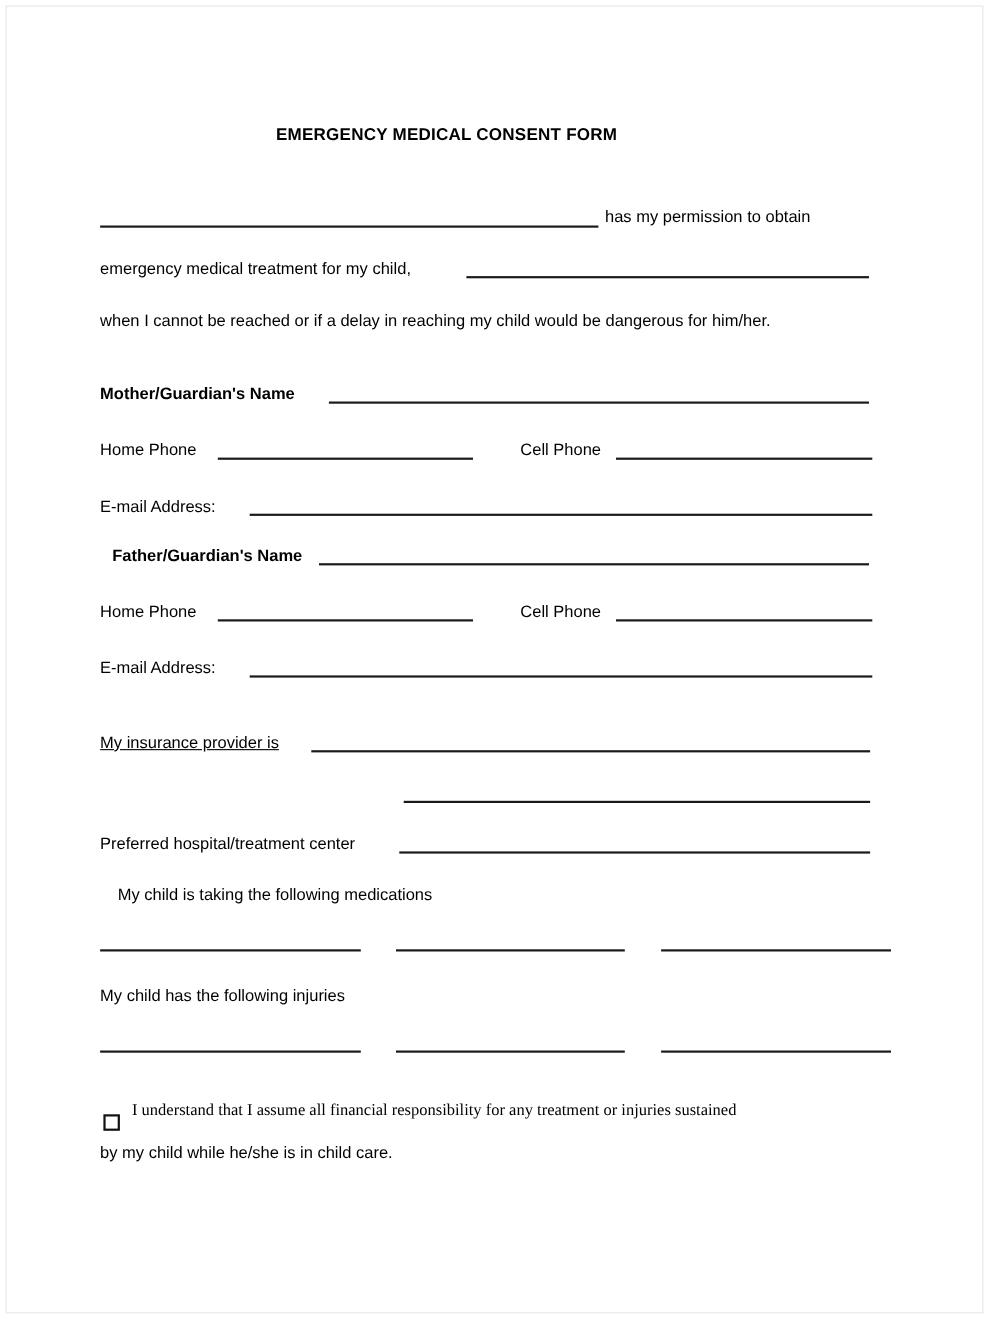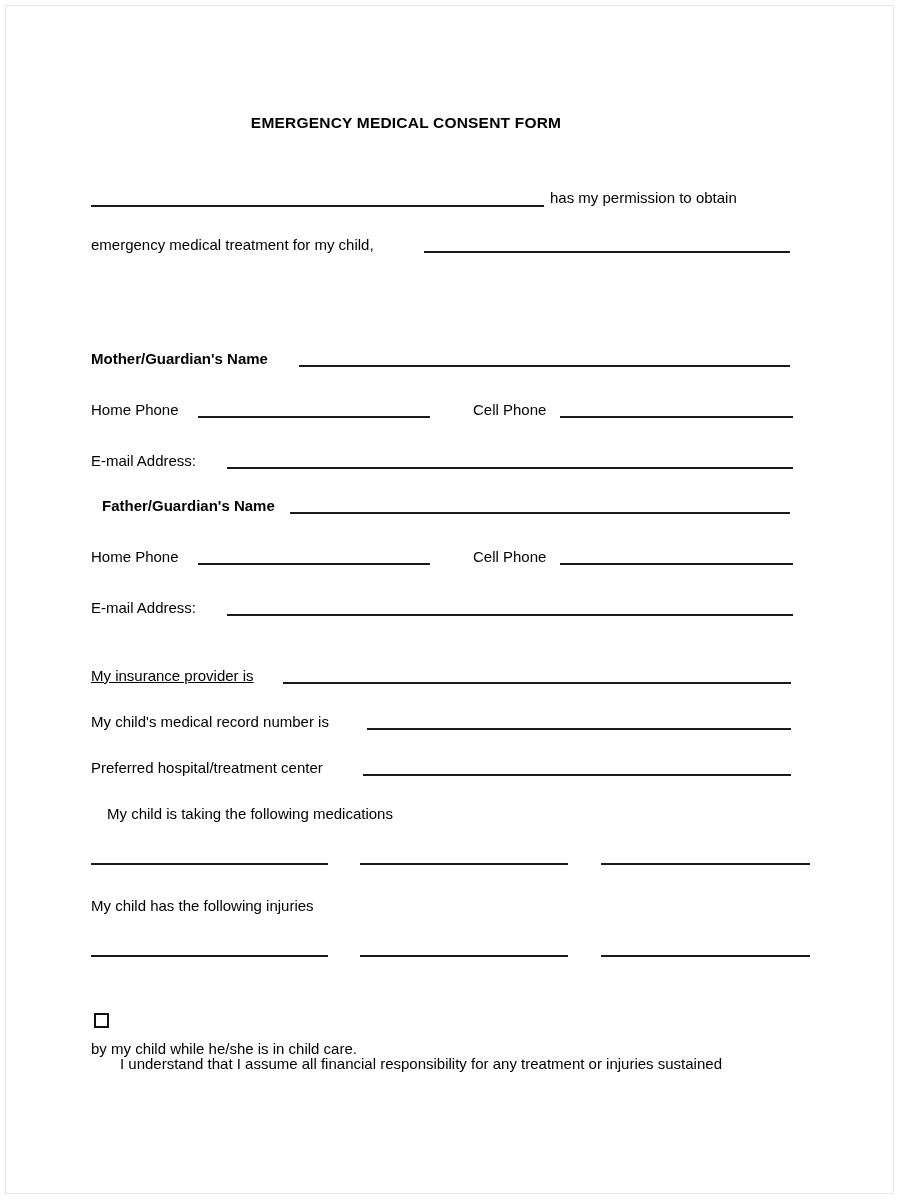--- a/index.html
+++ b/index.html
@@ -81,20 +81,21 @@
   <div class="page-frame"></div>
 
   <div class="doc-title">EMERGENCY MEDICAL CONSENT FORM</div>
 
   <div class="rule" style="left:91px; top:205px; width:453px;"></div>
   <div class="t" style="left:550px; top:188px;">has my permission to obtain</div>
 
   <div class="t" style="left:91px; top:235px;text-align:center;">emergency medical treatment for my child,</div>
   <div class="rule" style="left:424px; top:251px; width:366px;"></div>
 
+  <div class="t" style="left:91px; top:282px;">when I cannot be reached or if a delay in reaching my child would be dangerous for him/her.</div>
 
   <div class="t b" style="left:91px; top:349px;">Mother/Guardian's Name</div>
   <div class="rule" style="left:299px; top:365px; width:491px;"></div>
 
   <div class="t" style="left:91px; top:400px;">Home Phone</div>
   <div class="rule" style="left:198px; top:416px; width:232px;"></div>
 
   <div class="t" style="left:473px; top:400px;">Cell Phone</div>
   <div class="rule" style="left:560px; top:416px; width:233px;"></div>
 
@@ -109,33 +110,32 @@
 
   <div class="t" style="left:473px; top:547px;">Cell Phone</div>
   <div class="rule" style="left:560px; top:563px; width:233px;"></div>
 
   <div class="t" style="left:91px; top:598px;">E-mail Address:</div>
   <div class="rule" style="left:227px; top:614px; width:566px;"></div>
 
   <div class="t" style="left:91px; top:666px;text-decoration:underline;">My insurance provider is</div>
   <div class="rule" style="left:283px; top:682px; width:508px;"></div>
 
-  <div class="t" style="left:91px; top:712px;">My child's medical record number is</div>
   <div class="rule" style="left:367px; top:728px; width:424px;"></div>
 
   <div class="t" style="left:91px; top:758px;">Preferred hospital/treatment center</div>
   <div class="rule" style="left:363px; top:774px; width:428px;"></div>
 
   <div class="t" style="left:91px; top:804px;margin-left:16px;">My child is taking the following medications</div>
   <div class="rule" style="left:91px; top:863px; width:237px;"></div>
   <div class="rule" style="left:360px; top:863px; width:208px;"></div>
   <div class="rule" style="left:601px; top:863px; width:209px;"></div>
 
   <div class="t" style="left:91px; top:896px;">My child has the following injuries</div>
   <div class="rule" style="left:91px; top:955px; width:237px;"></div>
   <div class="rule" style="left:360px; top:955px; width:208px;"></div>
   <div class="rule" style="left:601px; top:955px; width:209px;"></div>
 
   <div class="checkbox-box" style="left:94px; top:1013px;"></div>
-  <div class="consent-text" style="left:120px; top:1051px;">I understand that I assume all financial responsibility for any treatment or injuries sustained</div>
+  <div class="consent-text" style="left:120px; top:998px;font-family:Liberation Serif, serif;">I understand that I assume all financial responsibility for any treatment or injuries sustained</div>
   <div class="consent-text" style="left:91px; top:1036px;">by my child while he/she is in child care.</div>
 
 </div>
 
 </body></html>

